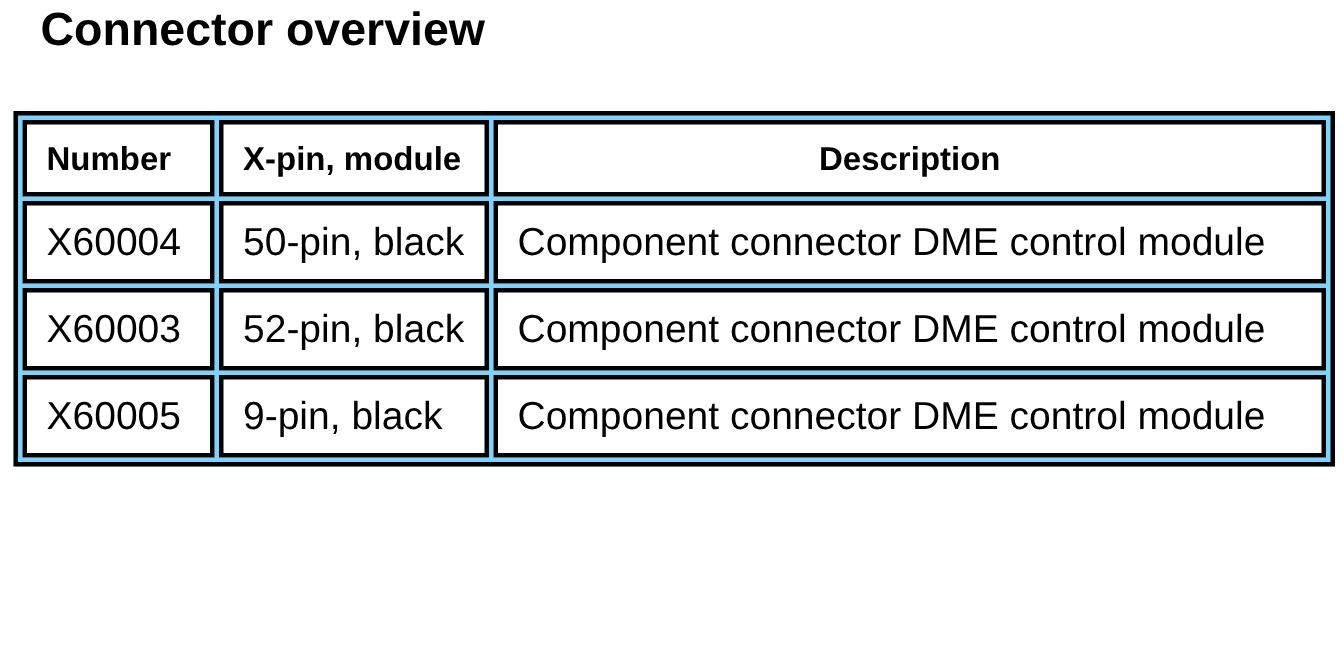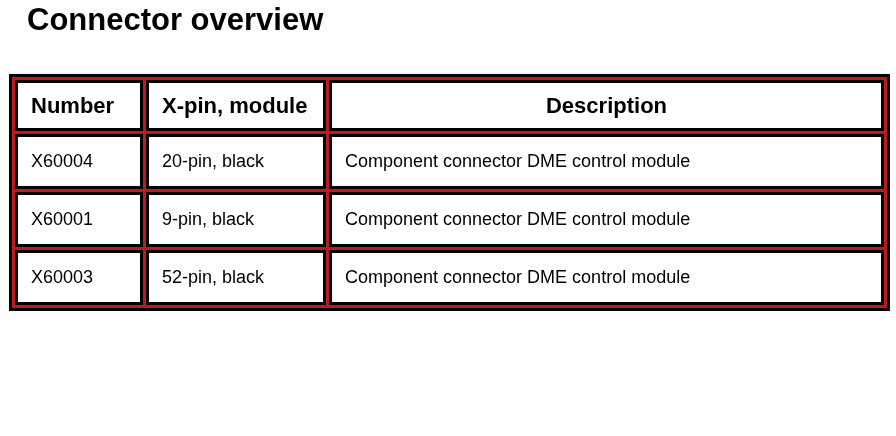--- a/index.html
+++ b/index.html
@@ -24,21 +24,21 @@
     white-space: nowrap;
   }
   table.connector-table {
     position: absolute;
     left: 9px;
     top: 74px;
     width: 881px;
     border-collapse: separate;
     border-spacing: 3px;
     border: 3px solid #000000;
-    background: #b91c1c;
+    background: #7dd3fc;
     table-layout: fixed;
   }
   col.col-number   { width: 128px; }
   col.col-pincolor { width: 180px; }
   col.col-desc     { width: auto; }
   th, td {
     border: 3px solid #000000;
     background: #ffffff;
     vertical-align: middle;
     text-align: left;
@@ -50,21 +50,21 @@
     font-size: 22px;
     font-weight: bold;
     height: 45px;
   }
   th.desc-header {
     text-align: center;
     padding: 0;
     margin-top: 12px;
   }
   td {
-    font-size: 18px;
+    font-size: 26px;
     font-weight: normal;
     height: 49px;
   }
 </style>
 </head>
 <body>
 
 <div class="page-title">Connector overview</div>
 
 <table class="connector-table">
@@ -76,27 +76,27 @@
   <thead>
     <tr>
       <th>Number</th>
       <th>X-pin, module</th>
       <th class="desc-header">Description</th>
     </tr>
   </thead>
   <tbody>
     <tr>
       <td>X60004</td>
-      <td>20-pin, black</td>
-      <td>Component connector DME control module</td>
-    </tr>
-    <tr>
-      <td>X60001</td>
-      <td>9-pin, black</td>
+      <td>50-pin, black</td>
       <td>Component connector DME control module</td>
     </tr>
     <tr>
       <td>X60003</td>
       <td>52-pin, black</td>
       <td>Component connector DME control module</td>
     </tr>
+    <tr>
+      <td>X60005</td>
+      <td>9-pin, black</td>
+      <td>Component connector DME control module</td>
+    </tr>
   </tbody>
 </table>
 
 </body></html>

